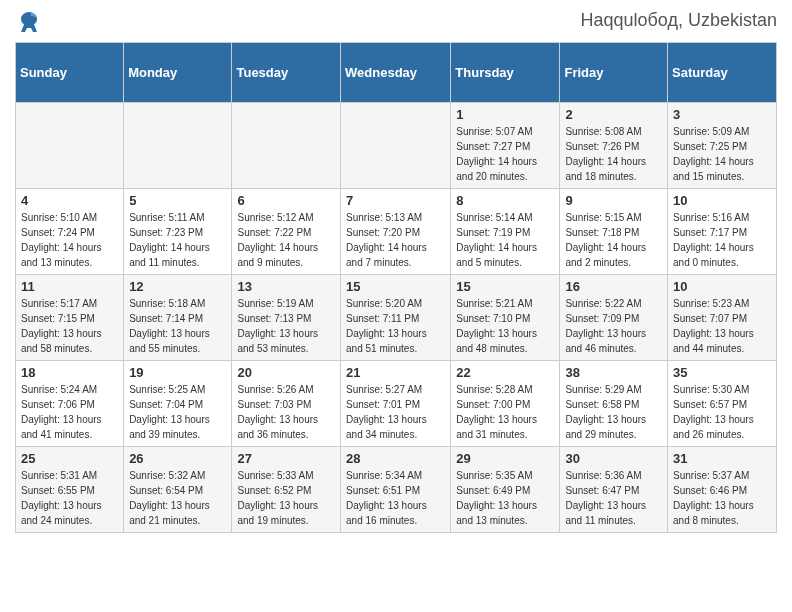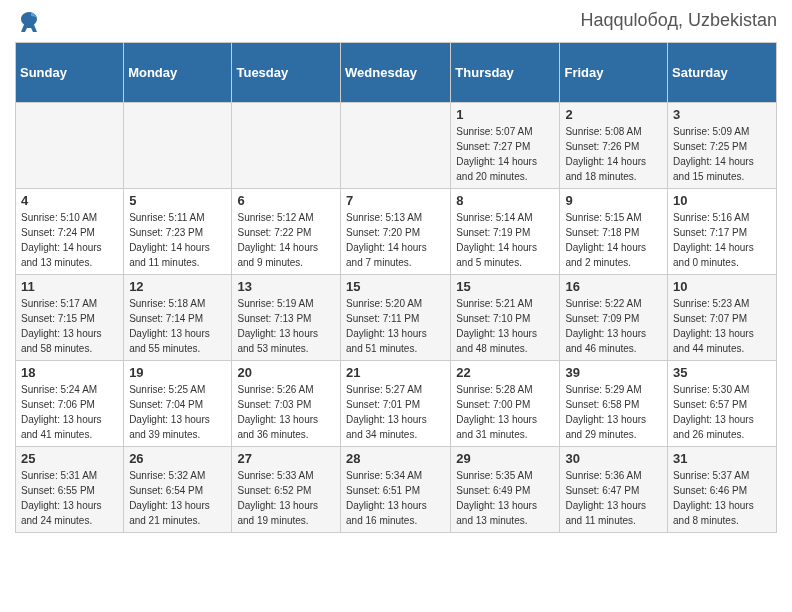--- a/index.html
+++ b/index.html
@@ -149,21 +149,21 @@
           </td>
           <td>
             <span class="day-num">21</span>
             <div class="day-info">Sunrise: 5:27 AM<br>Sunset: 7:01 PM<br>Daylight: 13 hours<br>and 34 minutes.</div>
           </td>
           <td>
             <span class="day-num">22</span>
             <div class="day-info">Sunrise: 5:28 AM<br>Sunset: 7:00 PM<br>Daylight: 13 hours<br>and 31 minutes.</div>
           </td>
           <td>
-            <span class="day-num">39</span>
+            <span class="day-num">38</span>
             <div class="day-info">Sunrise: 5:29 AM<br>Sunset: 6:58 PM<br>Daylight: 13 hours<br>and 29 minutes.</div>
           </td>
           <td>
             <span class="day-num">35</span>
             <div class="day-info">Sunrise: 5:30 AM<br>Sunset: 6:57 PM<br>Daylight: 13 hours<br>and 26 minutes.</div>
           </td>
         </tr>
         <tr>
           <td>
             <span class="day-num">25</span>

